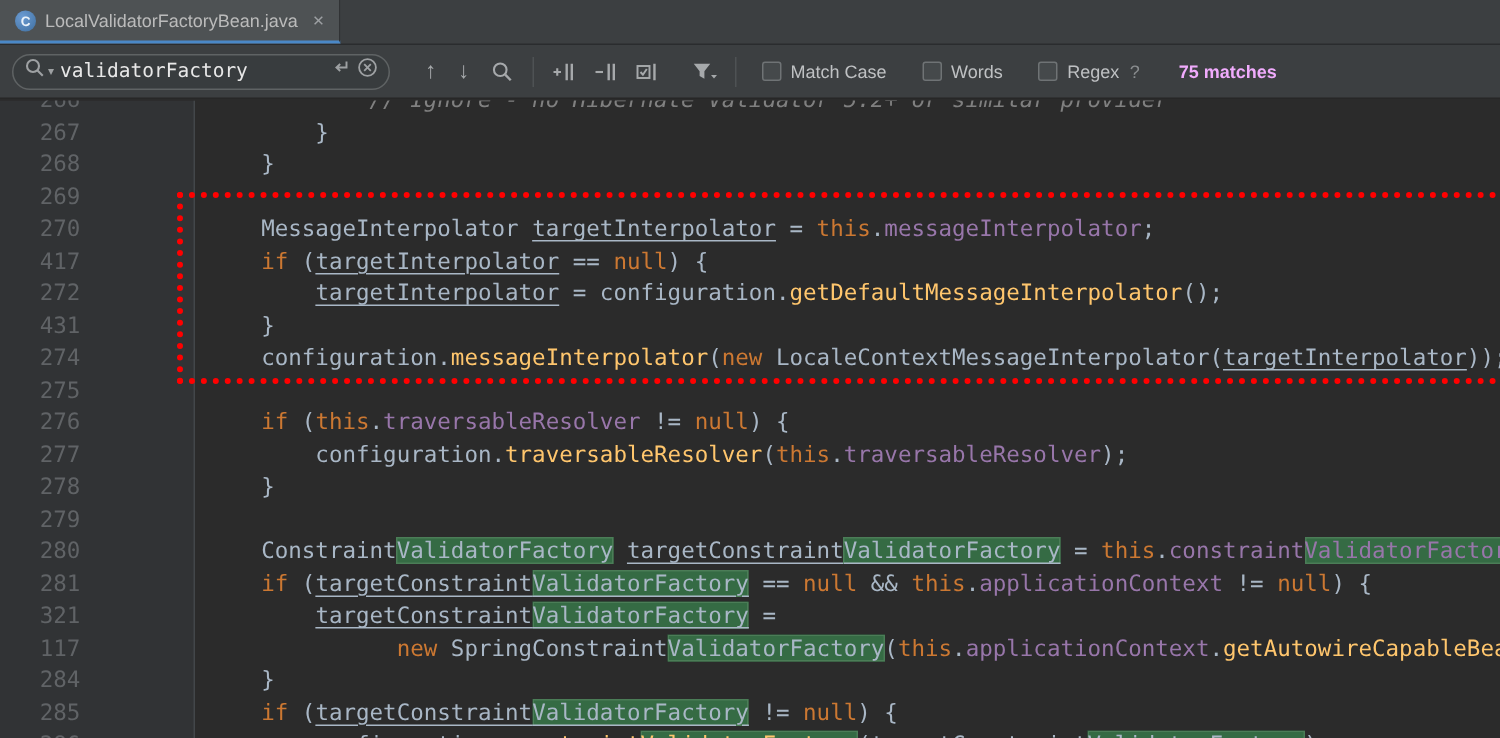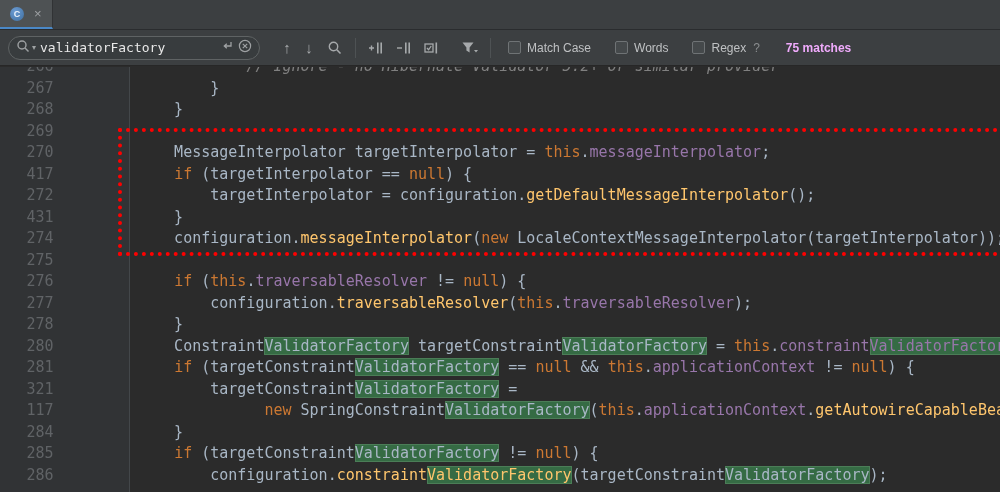--- a/index.html
+++ b/index.html
@@ -43,35 +43,36 @@
   .editor{position:absolute;top:67px;left:0;right:0;bottom:0;overflow:hidden;
        font-family:"DejaVu Sans Mono",monospace;font-size:15px;color:var(--foreground)}
   .gutter-bg{position:absolute;left:0;top:0;bottom:0;width:130px;background:var(--gutter);
        border-right:1px solid #43474a}
   .code-lines{position:relative;margin-top:-11px}
   .row{display:flex;height:21.5px;line-height:21.5px;white-space:pre}
   .ln{width:80px;flex:none;text-align:center;color:var(--line-number);cursor:pointer}
   .cl{padding-left:58px;flex:none}
   .k{color:var(--keyword)} .f{color:var(--field)} .m{color:var(--method)}
   .c{color:var(--comment);font-style:italic}
-  .u{text-underline-offset:3px;text-decoration-thickness:1px}
+  .u{text-decoration:underline;text-underline-offset:3px;text-decoration-thickness:1px}
   .h{background:var(--match);box-shadow:inset 0 0 0 1px #4b7d57}
 
   
   .annotation-box{position:absolute;left:118px;top:61px;width:912px;height:128px;
        border:4px dotted var(--annotation);pointer-events:none}
 </style>
 </head>
 <body>
 
 <div class="window">
 
   <div class="tabbar">
     <div class="tab">
       <span class="class-icon">C</span>
+      <span class="tab-title">LocalValidatorFactoryBean.java</span>
       <span class="tab-close">×</span>
     </div>
   </div>
 
   <div class="findbar">
     <div class="search-field">
       <span>
         <svg width="14" height="14" viewBox="0 0 14 14">
             <circle cx="6" cy="6" r="4" fill="none" stroke="#9ea1a3" stroke-width="1.4"></circle>
             <line x1="9" y1="9" x2="12.5" y2="12.5" stroke="#9ea1a3" stroke-width="1.4"></line>
@@ -160,20 +161,21 @@
         <div class="row"><span class="ln">269</span><span class="cl"></span></div>
         <div class="row"><span class="ln">270</span><span class="cl"><span>    MessageInterpolator </span><span class="u">targetInterpolator</span><span> = </span><span class="k">this</span><span>.</span><span class="f">messageInterpolator</span><span>;</span></span></div>
         <div class="row"><span class="ln">417</span><span class="cl"><span>    </span><span class="k">if</span><span> (</span><span class="u">targetInterpolator</span><span> == </span><span class="k">null</span><span>) {</span></span></div>
         <div class="row"><span class="ln">272</span><span class="cl"><span>        </span><span class="u">targetInterpolator</span><span> = configuration.</span><span class="m">getDefaultMessageInterpolator</span><span>();</span></span></div>
         <div class="row"><span class="ln">431</span><span class="cl"><span>    }</span></span></div>
         <div class="row"><span class="ln">274</span><span class="cl"><span>    configuration.</span><span class="m">messageInterpolator</span><span>(</span><span class="k">new</span><span> LocaleContextMessageInterpolator(</span><span class="u">targetInterpolator</span><span>));</span></span></div>
         <div class="row"><span class="ln">275</span><span class="cl"></span></div>
         <div class="row"><span class="ln">276</span><span class="cl"><span>    </span><span class="k">if</span><span> (</span><span class="k">this</span><span>.</span><span class="f">traversableResolver</span><span> != </span><span class="k">null</span><span>) {</span></span></div>
         <div class="row"><span class="ln">277</span><span class="cl"><span>        configuration.</span><span class="m">traversableResolver</span><span>(</span><span class="k">this</span><span>.</span><span class="f">traversableResolver</span><span>);</span></span></div>
         <div class="row"><span class="ln">278</span><span class="cl"><span>    }</span></span></div>
+        <div class="row"><span class="ln">279</span><span class="cl"></span></div>
         <div class="row"><span class="ln">280</span><span class="cl"><span>    Constraint</span><span class="h">ValidatorFactory</span><span> </span><span class="u">targetConstraint</span><span class="u h">ValidatorFactory</span><span> = </span><span class="k">this</span><span>.</span><span class="f">constraint</span><span class="f h">ValidatorFactory</span></span></div>
         <div class="row"><span class="ln">281</span><span class="cl"><span>    </span><span class="k">if</span><span> (</span><span class="u">targetConstraint</span><span class="u h">ValidatorFactory</span><span> == </span><span class="k">null</span><span> &amp;&amp; </span><span class="k">this</span><span>.</span><span class="f">applicationContext</span><span> != </span><span class="k">null</span><span>) {</span></span></div>
         <div class="row"><span class="ln">321</span><span class="cl"><span>        </span><span class="u">targetConstraint</span><span class="u h">ValidatorFactory</span><span> =</span></span></div>
         <div class="row"><span class="ln">117</span><span class="cl"><span>              </span><span class="k">new</span><span> SpringConstraint</span><span class="h">ValidatorFactory</span><span>(</span><span class="k">this</span><span>.</span><span class="f">applicationContext</span><span>.</span><span class="m">getAutowireCapableBeanFactory</span></span></div>
         <div class="row"><span class="ln">284</span><span class="cl"><span>    }</span></span></div>
         <div class="row"><span class="ln">285</span><span class="cl"><span>    </span><span class="k">if</span><span> (</span><span class="u">targetConstraint</span><span class="u h">ValidatorFactory</span><span> != </span><span class="k">null</span><span>) {</span></span></div>
         <div class="row"><span class="ln">286</span><span class="cl"><span>        configuration.</span><span class="m">constraint</span><span class="m h">ValidatorFactory</span><span>(</span><span class="u">targetConstraint</span><span class="u h">ValidatorFactory</span><span>);</span></span></div>
       </div>
     <div class="annotation-box"></div>
   </div>

